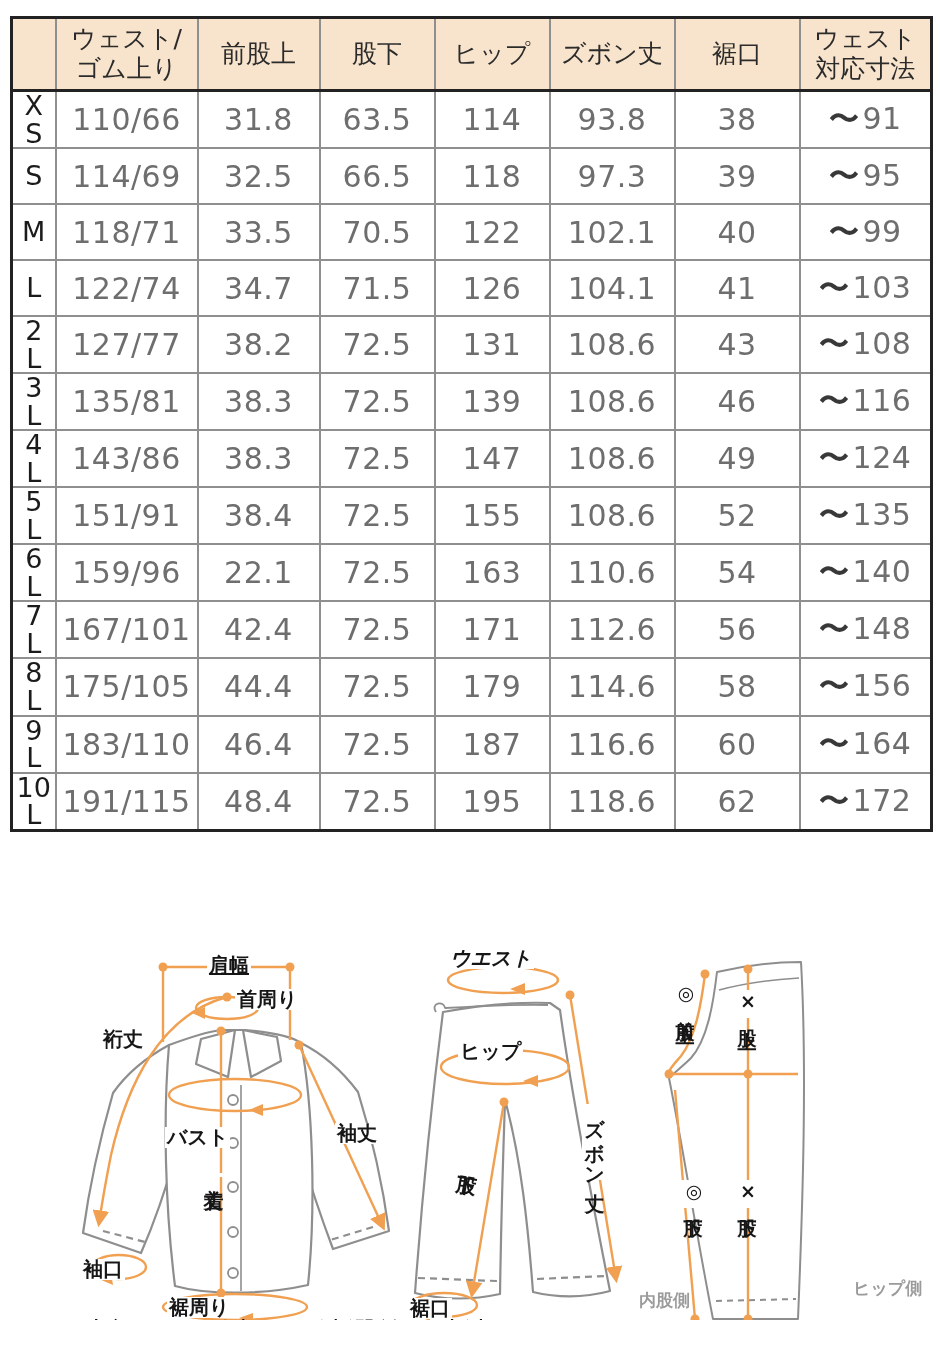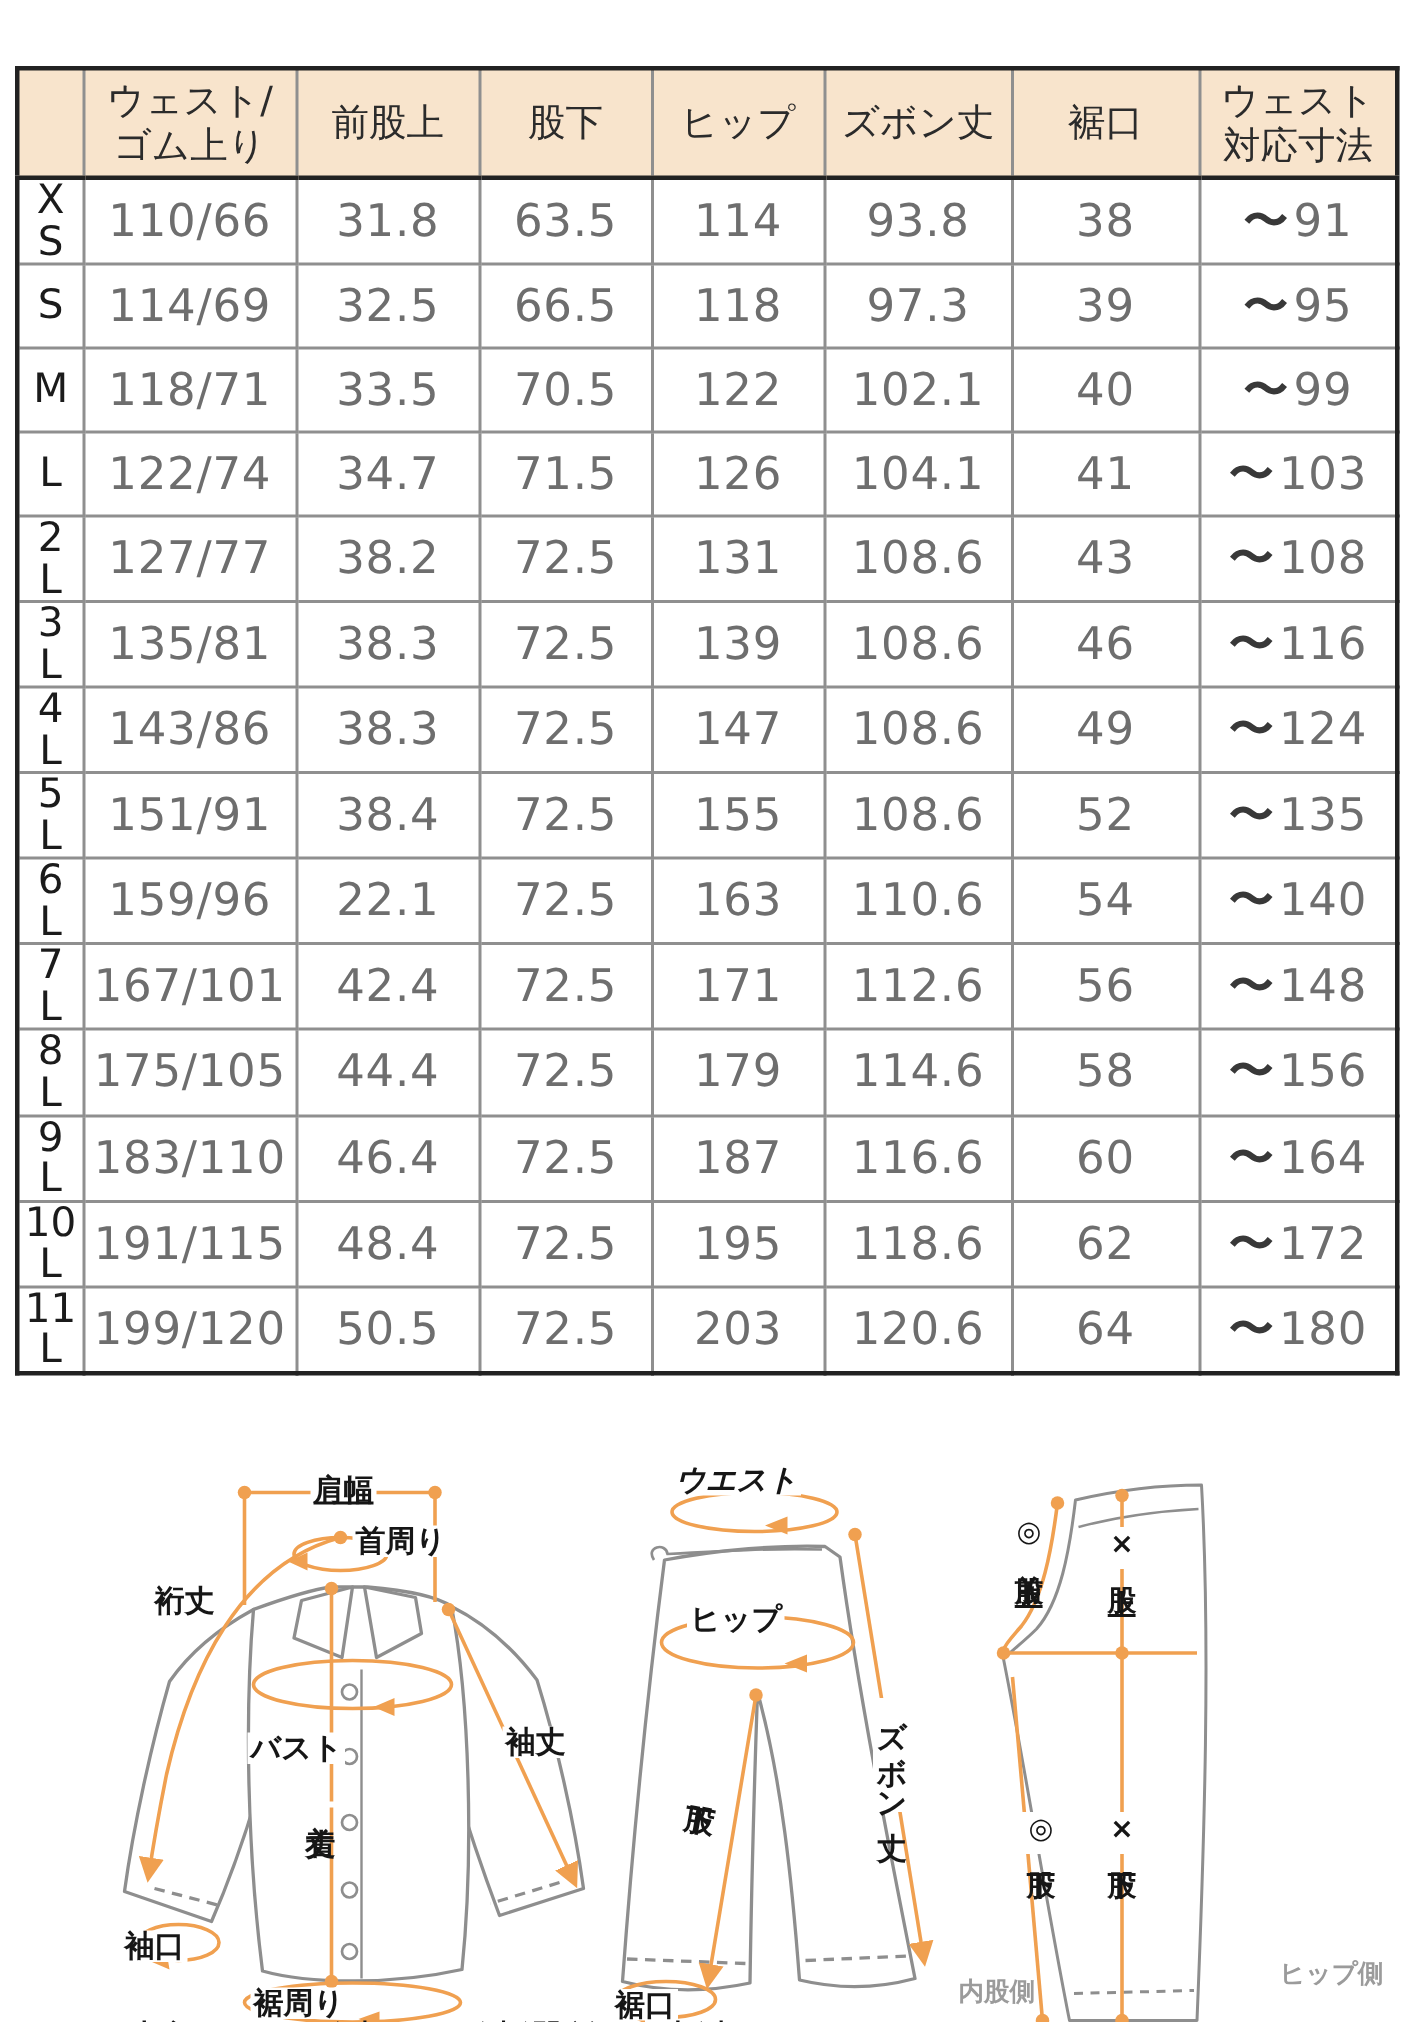--- a/index.html
+++ b/index.html
@@ -1,17 +1,17 @@
 <!DOCTYPE html>
 <html lang="ja"><head>
 <meta charset="utf-8">
 <style>
   html,body{margin:0;padding:0;}
   body{font-family:"DejaVu Sans","Liberation Sans",sans-serif;background:#fff;}
-  .page{position:relative;width:940px;height:1320px;background:#fff;overflow:hidden;margin-top:28px;}
+  .page{position:relative;width:940px;height:1320px;background:#fff;overflow:hidden;}
 
   
   .size-table{position:absolute;left:10px;top:16px;width:920px;border-collapse:collapse;
               table-layout:fixed;border:3px solid #222;}
   .size-table th,.size-table td{border:2px solid #8f8f8f;text-align:center;vertical-align:middle;padding:0;}
   .size-table thead th{background:#F8E4CC;color:#2b2b2b;font-size:25px;font-weight:500;
                        height:70px;line-height:1.22;border-bottom:3px solid #222;}
   .size-table tbody tr{height:56px;}
   .size-table tbody td{font-size:30px;color:#6e6e6e;letter-spacing:.5px;}
   .size-cell{font-size:27px;color:#1b1b1b;font-weight:500;line-height:1.02;background:#fff;}
@@ -184,30 +184,20 @@
         <tr class="data-row">
       <th class="size-cell">10<br>L</th>
       <td>191/115</td>
       <td>48.4</td>
       <td>72.5</td>
       <td>195</td>
       <td>118.6</td>
       <td>62</td>
       <td><span class="tilde">〜</span><span>172</span></td>
     </tr>
-        <tr class="data-row">
-      <th class="size-cell">11<br>L</th>
-      <td>199/120</td>
-      <td>50.5</td>
-      <td>72.5</td>
-      <td>203</td>
-      <td>120.6</td>
-      <td>64</td>
-      <td><span class="tilde">〜</span><span>180</span></td>
-    </tr>
       </tbody>
   </table>
 
   <div class="fig" id="fig-shirt">
     <svg width="365" height="398" viewBox="0 0 365 398">
       <defs>
         <marker id="ar1" viewBox="0 0 8 8" refX="6" refY="4" markerWidth="7" markerHeight="7" orient="auto">
           <path d="M0,0 L8,4 L0,8 Z" fill="#F0A050"></path>
         </marker>
       </defs>

